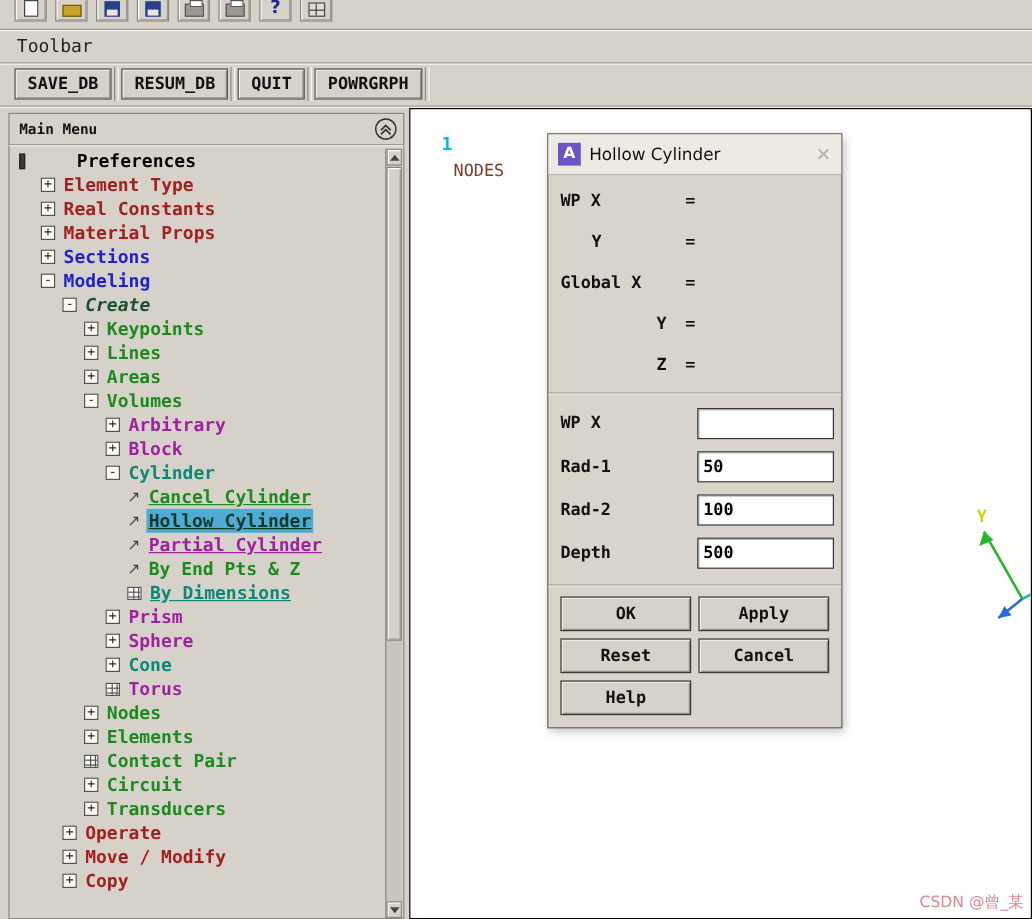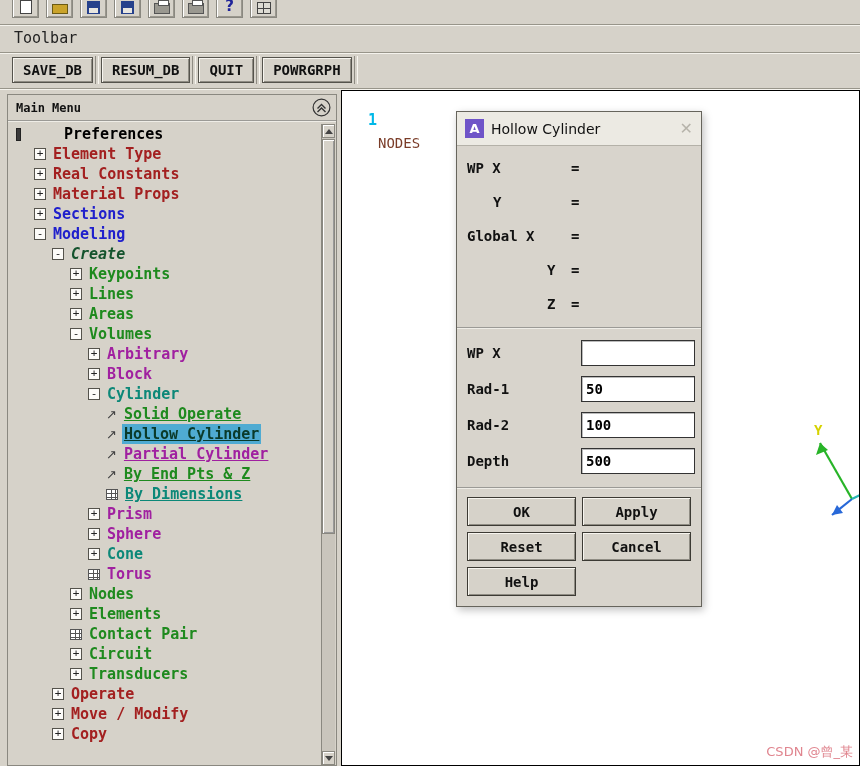--- a/index.html
+++ b/index.html
@@ -204,33 +204,33 @@
       <div class="trow" style="padding-left: 78px;">
         <span class="ti ti-plus">+</span>
         <span class="tlbl" style="color: rgb(160, 32, 160);">Block</span>
       </div>
       <div class="trow" style="padding-left: 78px;">
         <span class="ti ti-minus">-</span>
         <span class="tlbl" style="color: rgb(12, 136, 120);">Cylinder</span>
       </div>
       <div class="trow" style="padding-left: 96px;">
         <span class="ti ti-pick">↗</span>
-        <span class="tlbl" style="color: rgb(30, 138, 30); text-decoration: underline;">Solid Operate</span>
+        <span class="tlbl" style="color: rgb(30, 138, 30); text-decoration: underline;">Cancel Cylinder</span>
       </div>
       <div class="trow" style="padding-left: 96px;">
         <span class="ti ti-pick">↗</span>
         <span class="tlbl" style="color: rgb(10, 58, 42); text-decoration: underline; background: rgb(79, 171, 210);">Hollow Cylinder</span>
       </div>
       <div class="trow" style="padding-left: 96px;">
         <span class="ti ti-pick">↗</span>
         <span class="tlbl" style="color: rgb(160, 32, 160); text-decoration: underline;">Partial Cylinder</span>
       </div>
       <div class="trow" style="padding-left: 96px;">
         <span class="ti ti-pick">↗</span>
-        <span class="tlbl" style="color: rgb(30, 138, 30); text-decoration: underline;">By End Pts &amp; Z</span>
+        <span class="tlbl" style="color: rgb(30, 138, 30); ">By End Pts &amp; Z</span>
       </div>
       <div class="trow" style="padding-left: 96px;">
         <span class="ti ti-grid"></span>
         <span class="tlbl" style="color: rgb(12, 136, 120); text-decoration: underline;">By Dimensions</span>
       </div>
       <div class="trow" style="padding-left: 78px;">
         <span class="ti ti-plus">+</span>
         <span class="tlbl" style="color: rgb(160, 32, 160);">Prism</span>
       </div>
       <div class="trow" style="padding-left: 78px;">

